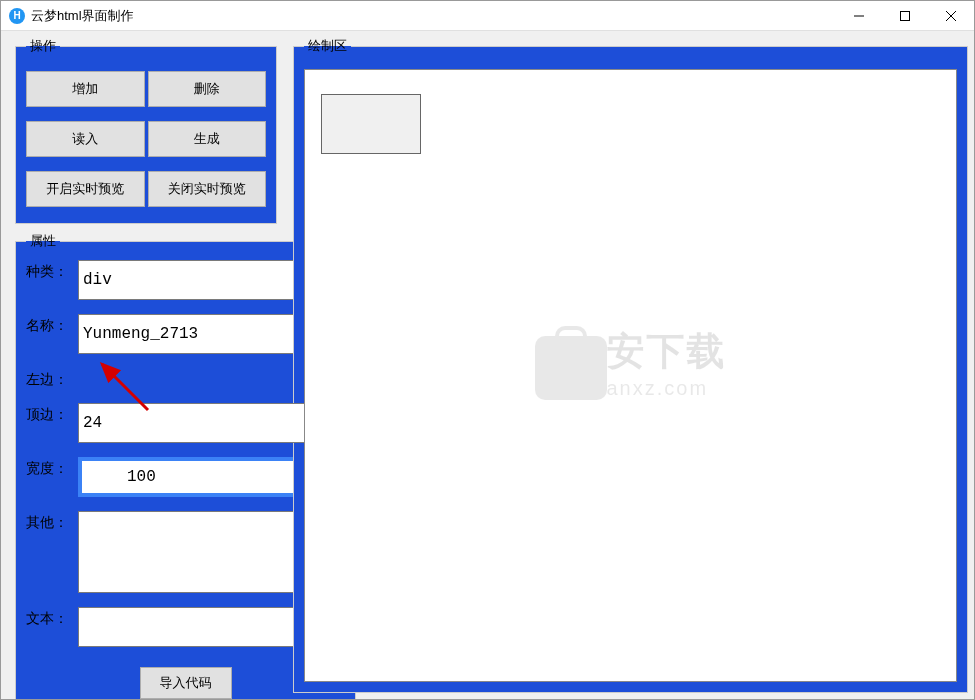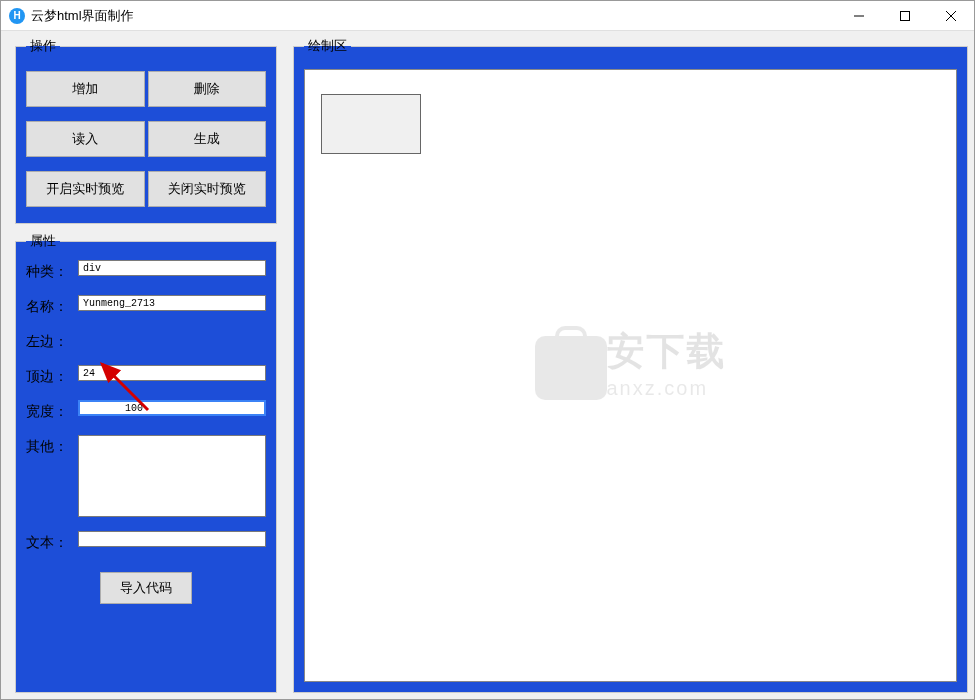--- a/index.html
+++ b/index.html
@@ -83,28 +83,28 @@
       margin-bottom: 14px;
     }
     .prop-label {
       width: 52px;
       font-size: 14px;
       padding-top: 3px;
       text-align: left;
     }
     .prop-input {
       flex: 1;
-      height: 16px;
+      height: 40px;
       border: 1px solid #7a7a7a;
       background: #fff;
-      font-size: 10px;
+      font-size: 16px;
       font-family: "Courier New", monospace;
       padding: 2px 4px;
     }
-    .prop-input.focused { border: 2px solid #3b82f6; padding-left: 45px; }
+    .prop-input.focused { border: 4px solid #3b82f6; padding-left: 45px; }
     .prop-textarea {
       flex: 1;
       height: 82px;
       border: 1px solid #7a7a7a;
       background: #fff;
       font-size: 12px;
       resize: none;
       padding: 2px 4px;
     }
     .import-btn {

